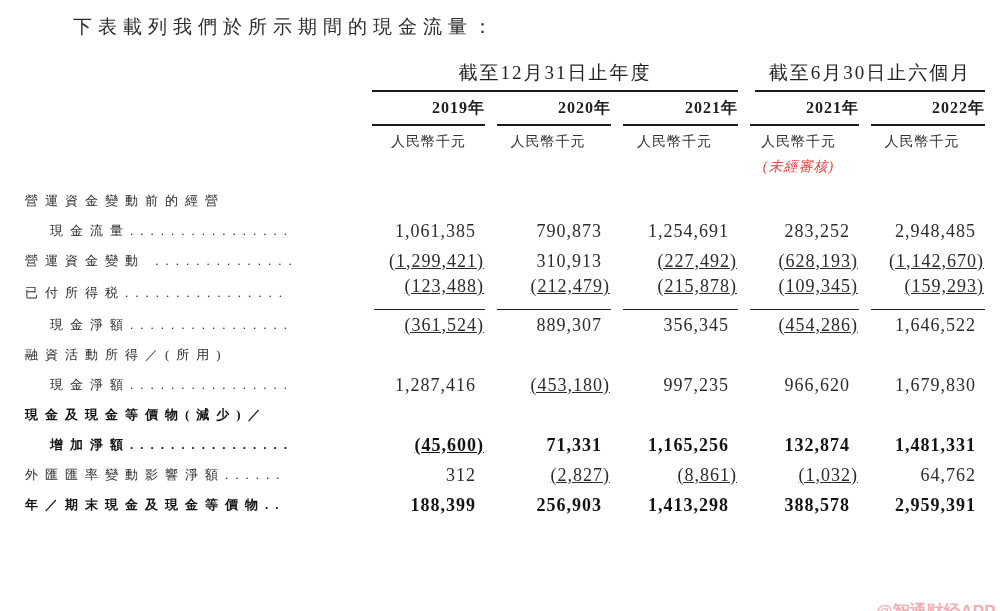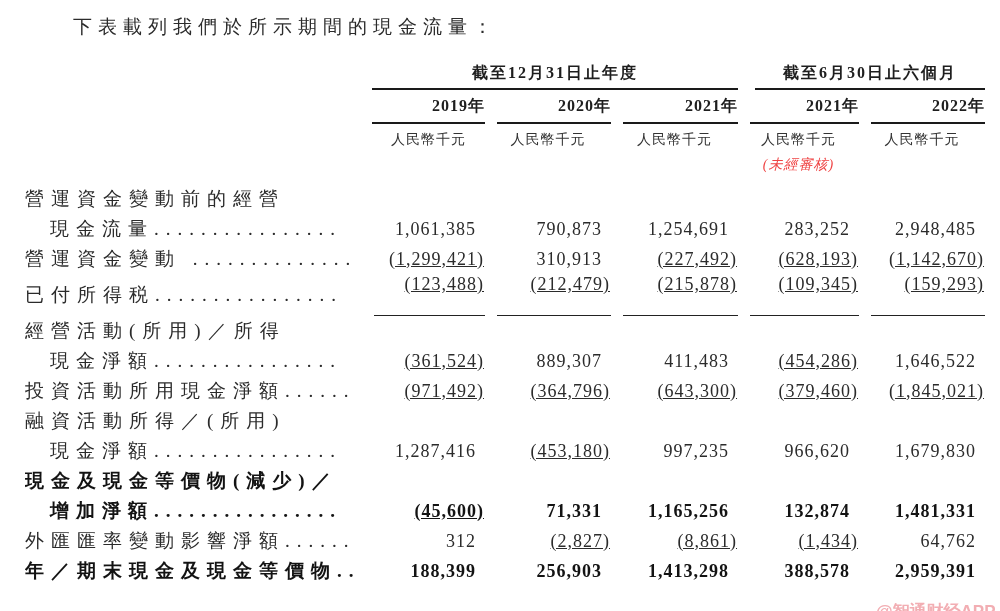--- a/index.html
+++ b/index.html
@@ -15,52 +15,52 @@
   .table-wrap{position:absolute;left:25px;top:60px;width:960px;}
   table{border-collapse:collapse;table-layout:fixed;width:960px;}
   col.c-label{width:347px;}
   col.c1{width:113px;}col.c2{width:126px;}col.c3{width:127px;}
   col.c4{width:121px;}col.c5{width:126px;}
   th,td{padding:0;margin:0;font-weight:normal;vertical-align:middle;}
   
   tr.group-row th{height:30px;vertical-align:bottom;}
   .group-inner{
     border-bottom:2px solid #1a1a1a;text-align:center;
-    font-weight:bold;font-size:16px;letter-spacing:2px;color:#1e1e1e;
+    font-weight:normal;font-size:19px;letter-spacing:2px;color:#1e1e1e;
     padding-bottom:4px;white-space:nowrap;
   }
   .group-inner.g2i{margin-left:17px;}
   tr.year-row th{height:34px;vertical-align:bottom;}
   .year-inner{
     border-bottom:2px solid #1a1a1a;text-align:right;
     font-weight:bold;font-size:16px;letter-spacing:1px;color:#1e1e1e;
     padding-bottom:5px;white-space:nowrap;
   }
   th.gap .year-inner{margin-left:12px;}
   tr.unit-row th{height:32px;vertical-align:middle;
     font-size:14px;letter-spacing:1px;text-align:center;
     color:#333;white-space:nowrap;}
   tr.unaud-row th{height:28px;vertical-align:top;
     font-style:italic;font-size:14px;letter-spacing:1px;text-align:center;
     color:#ef4444;white-space:nowrap;}
   
   tbody tr{height:30px;}
   td.label{
-    font-size:19px;letter-spacing:7px;white-space:nowrap;overflow:hidden;
+    font-size:13px;letter-spacing:7px;white-space:nowrap;overflow:hidden;
     color:#2b2b2b;
   }
   td.label.indent{padding-left:25px;}
   td.val{text-align:right;}
   .cell-inner{
     display:block;text-align:right;font-size:18px;letter-spacing:1px;
     white-space:nowrap;padding-right:9px;color:#2b2b2b;
   }
   .cell-inner.paren{padding-right:1px;text-decoration:underline;}
   tr.bold td.label,tr.bold .cell-inner{font-weight:bold;color:#131313;margin-left:30px;}
-  tr.u-after td.val .cell-inner{border-bottom:1.6px solid #222;margin-left:12px;padding-bottom:20px;}
+  tr.u-after td.val .cell-inner{border-bottom:1.6px solid #222;margin-left:12px;padding-bottom:12px;}
   tr.u-after td.val:nth-child(2) .cell-inner{margin-left:2px;}
   .watermark{
     position:absolute;left:876px;top:600px;z-index:5;
     font-size:17px;font-weight:bold;letter-spacing:0;
     opacity:0.85;white-space:nowrap;
     font-family:"Liberation Sans","DejaVu Sans",sans-serif;
   }
 </style>
 </head>
 <body>
@@ -189,71 +189,35 @@
             <div class="cell-inner paren">(215,878)</div>
           </td>
           <td class="val">
             <div class="cell-inner paren">(109,345)</div>
           </td>
           <td class="val">
             <div class="cell-inner paren">(159,293)</div>
           </td>
         </tr>
         <tr>
-          <td class="label">經營活動(所用)／所得</td>
-          <td class="val">
-            <div class="cell-inner"></div>
-          </td>
-          <td class="val">
-            <div class="cell-inner"></div>
-          </td>
-          <td class="val">
-            <div class="cell-inner"></div>
-          </td>
-          <td class="val">
-            <div class="cell-inner"></div>
-          </td>
-          <td class="val">
-            <div class="cell-inner"></div>
-          </td>
-        </tr>
-        <tr>
           <td class="label indent">現金淨額................</td>
           <td class="val">
             <div class="cell-inner paren">(361,524)</div>
           </td>
           <td class="val">
             <div class="cell-inner">889,307</div>
           </td>
           <td class="val">
-            <div class="cell-inner">411,483</div>
+            <div class="cell-inner">356,345</div>
           </td>
           <td class="val">
             <div class="cell-inner paren">(454,286)</div>
           </td>
           <td class="val">
             <div class="cell-inner">1,646,522</div>
-          </td>
-        </tr>
-        <tr>
-          <td class="label">投資活動所用現金淨額......</td>
-          <td class="val">
-            <div class="cell-inner paren">(971,492)</div>
-          </td>
-          <td class="val">
-            <div class="cell-inner paren">(364,796)</div>
-          </td>
-          <td class="val">
-            <div class="cell-inner paren">(643,300)</div>
-          </td>
-          <td class="val">
-            <div class="cell-inner paren">(379,460)</div>
-          </td>
-          <td class="val">
-            <div class="cell-inner paren">(1,845,021)</div>
           </td>
         </tr>
         <tr>
           <td class="label">融資活動所得／(所用)</td>
           <td class="val">
             <div class="cell-inner"></div>
           </td>
           <td class="val">
             <div class="cell-inner"></div>
           </td>
@@ -326,21 +290,21 @@
           <td class="val">
             <div class="cell-inner">312</div>
           </td>
           <td class="val">
             <div class="cell-inner paren">(2,827)</div>
           </td>
           <td class="val">
             <div class="cell-inner paren">(8,861)</div>
           </td>
           <td class="val">
-            <div class="cell-inner paren">(1,434)</div>
+            <div class="cell-inner paren">(1,032)</div>
           </td>
           <td class="val">
             <div class="cell-inner">64,762</div>
           </td>
         </tr>
         <tr class="bold">
           <td class="label">年／期末現金及現金等價物..</td>
           <td class="val">
             <div class="cell-inner">188,399</div>
           </td>

